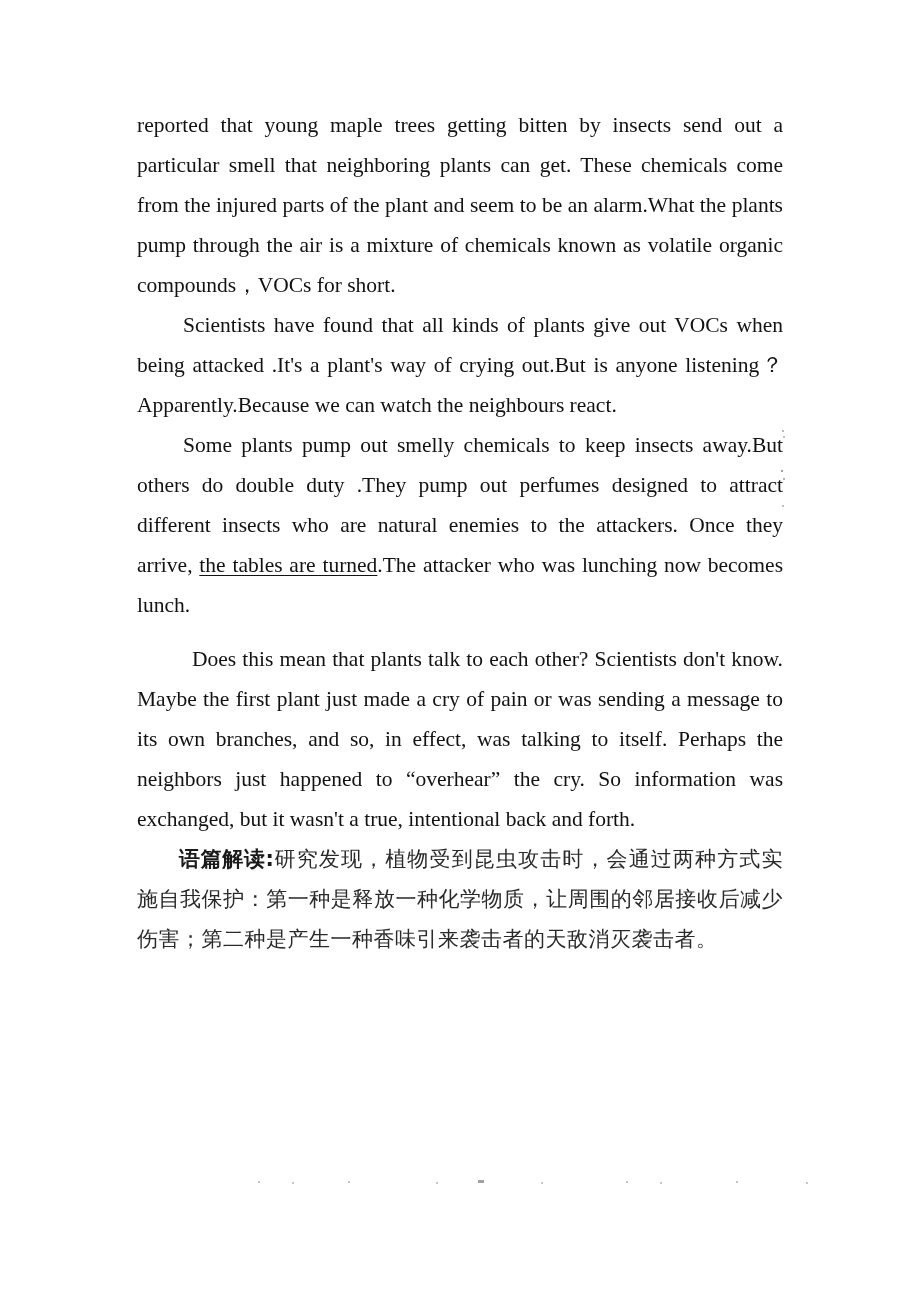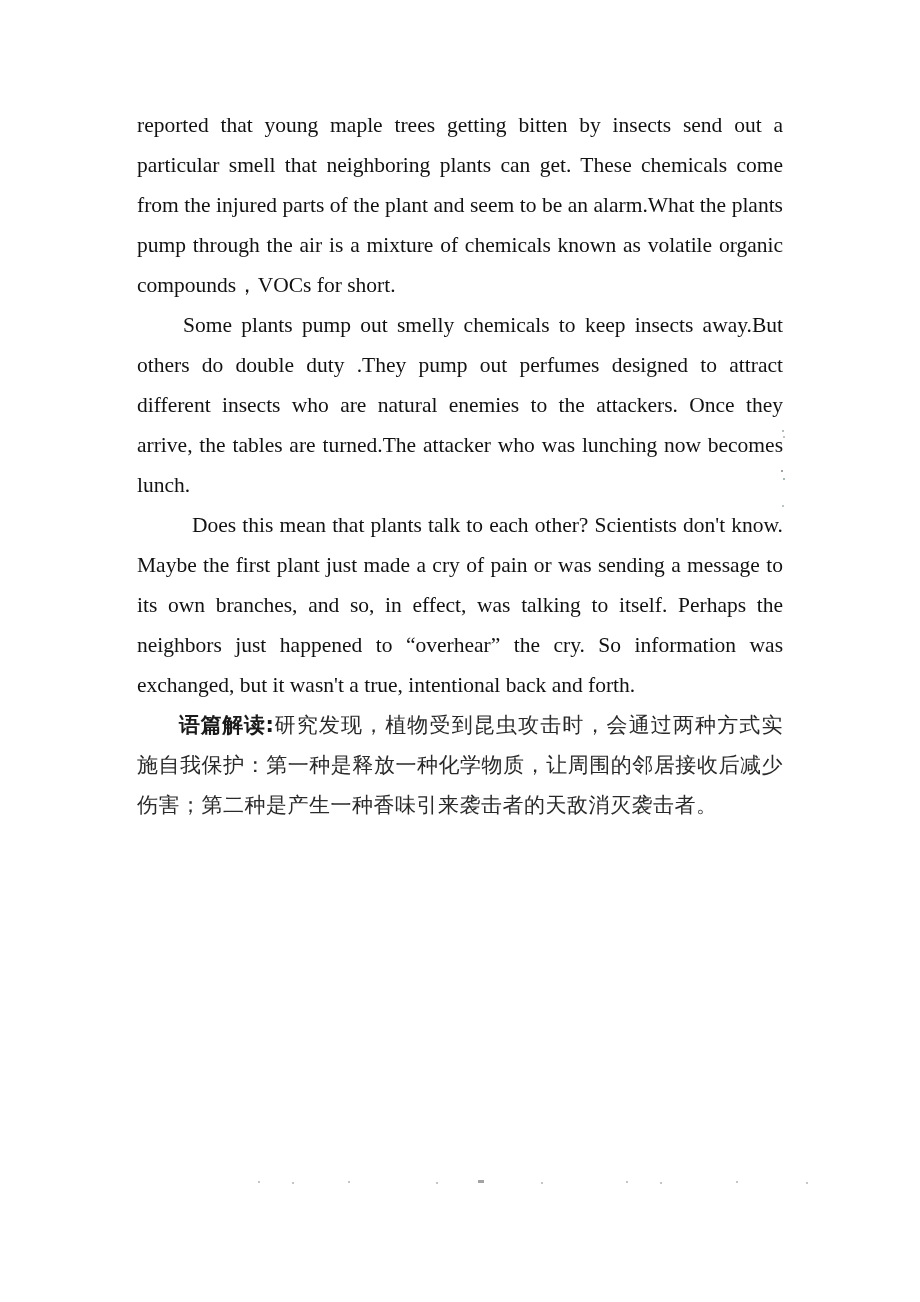--- a/index.html
+++ b/index.html
@@ -33,26 +33,27 @@
     color: #121212;
     text-align: justify;
     text-justify: inter-word;
     margin: 0;
     -webkit-font-smoothing: antialiased;
   }
 
   
   .indent-0  { text-indent: 0; }
   .indent-sm { text-indent: 46px; }
-  .indent-lg { text-indent: 55px; }
+  .indent-lg { text-indent: 55px; margin-top: 14px; }
 
   
   .para.loose { line-height: 42px; }
 
   .underline-phrase {
+    text-decoration: underline;
     text-underline-offset: 3px;
     text-decoration-thickness: 1px;
   }
 
   
   .cn-block {
     font-family: "DejaVu Sans", "Liberation Sans", sans-serif;
     font-size: 21px;
     line-height: 40px;
     color: #1a1a1a;
@@ -110,20 +111,21 @@
     <i style="left:783px;top:436px;background:#7b8a83"></i>
     <i style="left:781px;top:470px;background:#3f4a45"></i>
     <i style="left:783px;top:478px;background:#4d7a63"></i>
     <i style="left:782px;top:505px;background:#7f8f88"></i>
   </div>
 
   <div class="column">
 
     <p class="para indent-0">reported that young maple trees getting bitten by insects send out a particular smell that neighboring plants can get. These chemicals come from the injured parts of the plant and seem to be an alarm.What the plants pump through the air is a mixture of chemicals known as volatile organic compounds，VOCs for short.</p>
 
+    <p class="para indent-sm">Scientists have found that all kinds of plants give out VOCs when being attacked .It's a plant's way of crying out.But is anyone listening？Apparently.Because we can watch the neighbours react.</p>
 
     <p class="para indent-sm"><span>Some plants pump out smelly chemicals to keep insects away.But others do double duty .They pump out perfumes designed to attract different insects who are natural enemies to the attackers. Once they arrive, </span><span class="underline-phrase">the tables are turned</span><span>.The attacker who was lunching now becomes lunch.</span></p>
 
 
     <p class="para indent-lg">Does this mean that plants talk to each other? Scientists don't know. Maybe the first plant just made a cry of pain or was sending a message to its own branches, and so, in effect, was talking to itself. Perhaps the neighbors just happened to “overhear” the cry. So information was exchanged, but it wasn't a true, intentional back and forth.</p>
 
 
     <p class="cn-block"><span class="cn-label">语篇解读:</span><span class="cn-body">研究发现，植物受到昆虫攻击时，会通过两种方式实施自我保护：第一种是释放一种化学物质，让周围的邻居接收后减少伤害；第二种是产生一种香味引来袭击者的天敌消灭袭击者。</span></p>
 
   </div>

